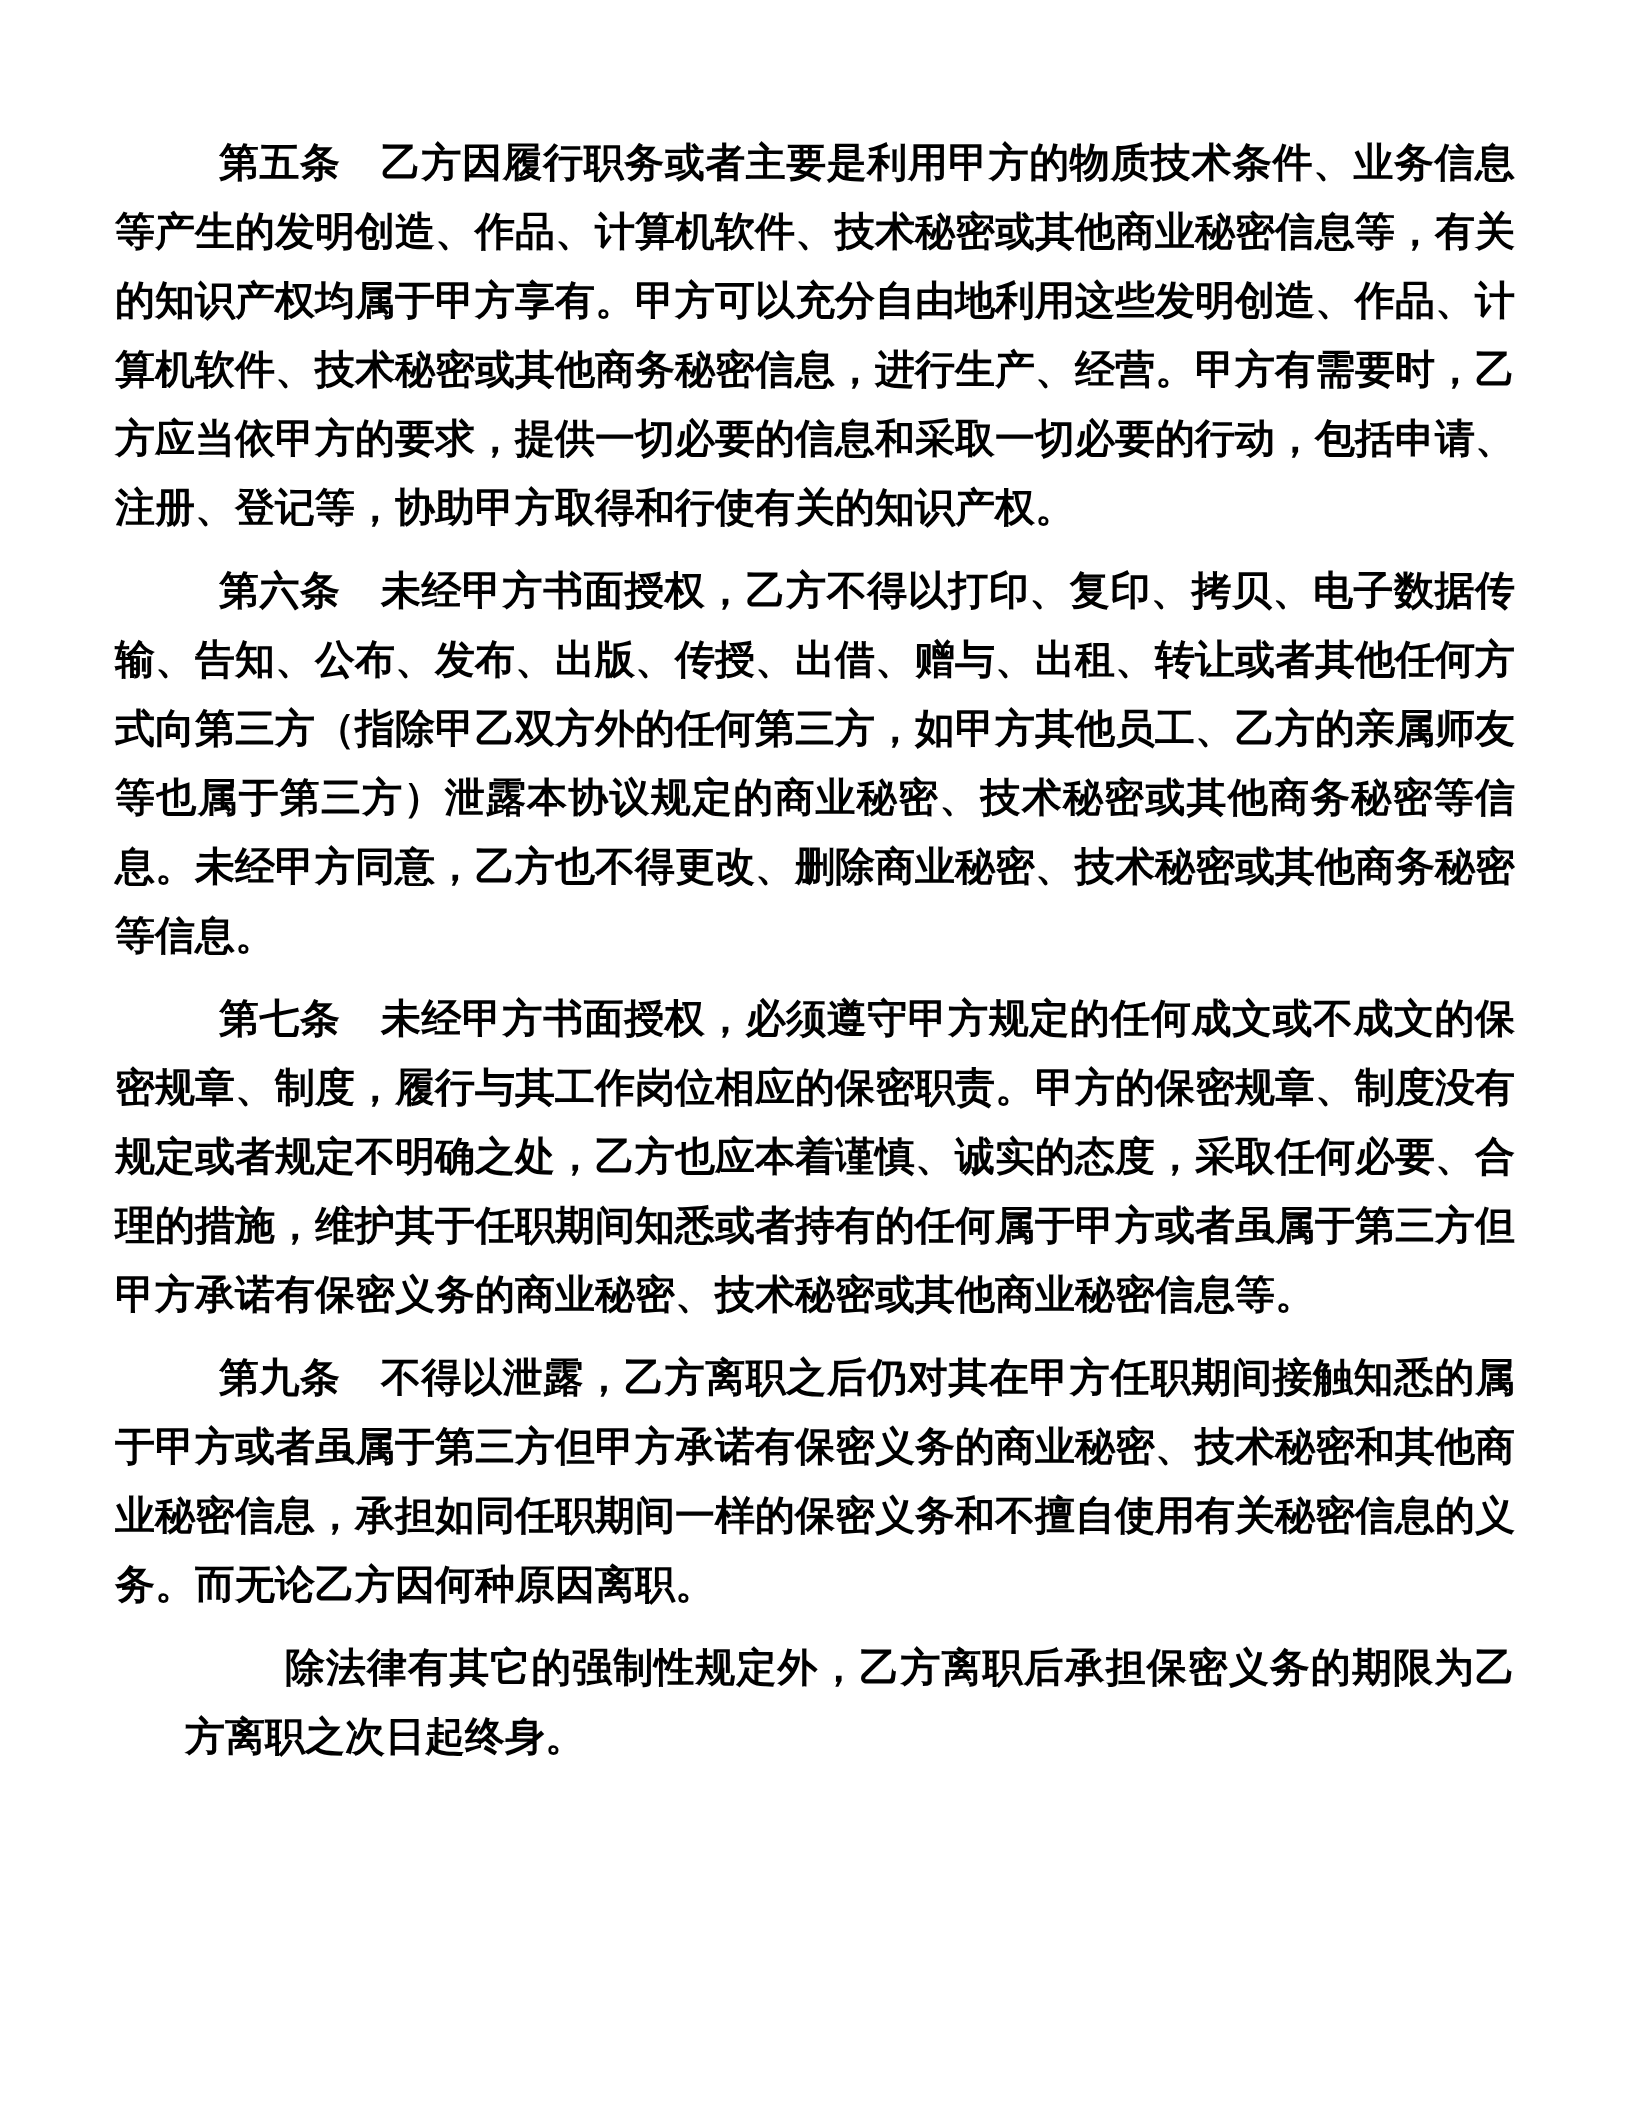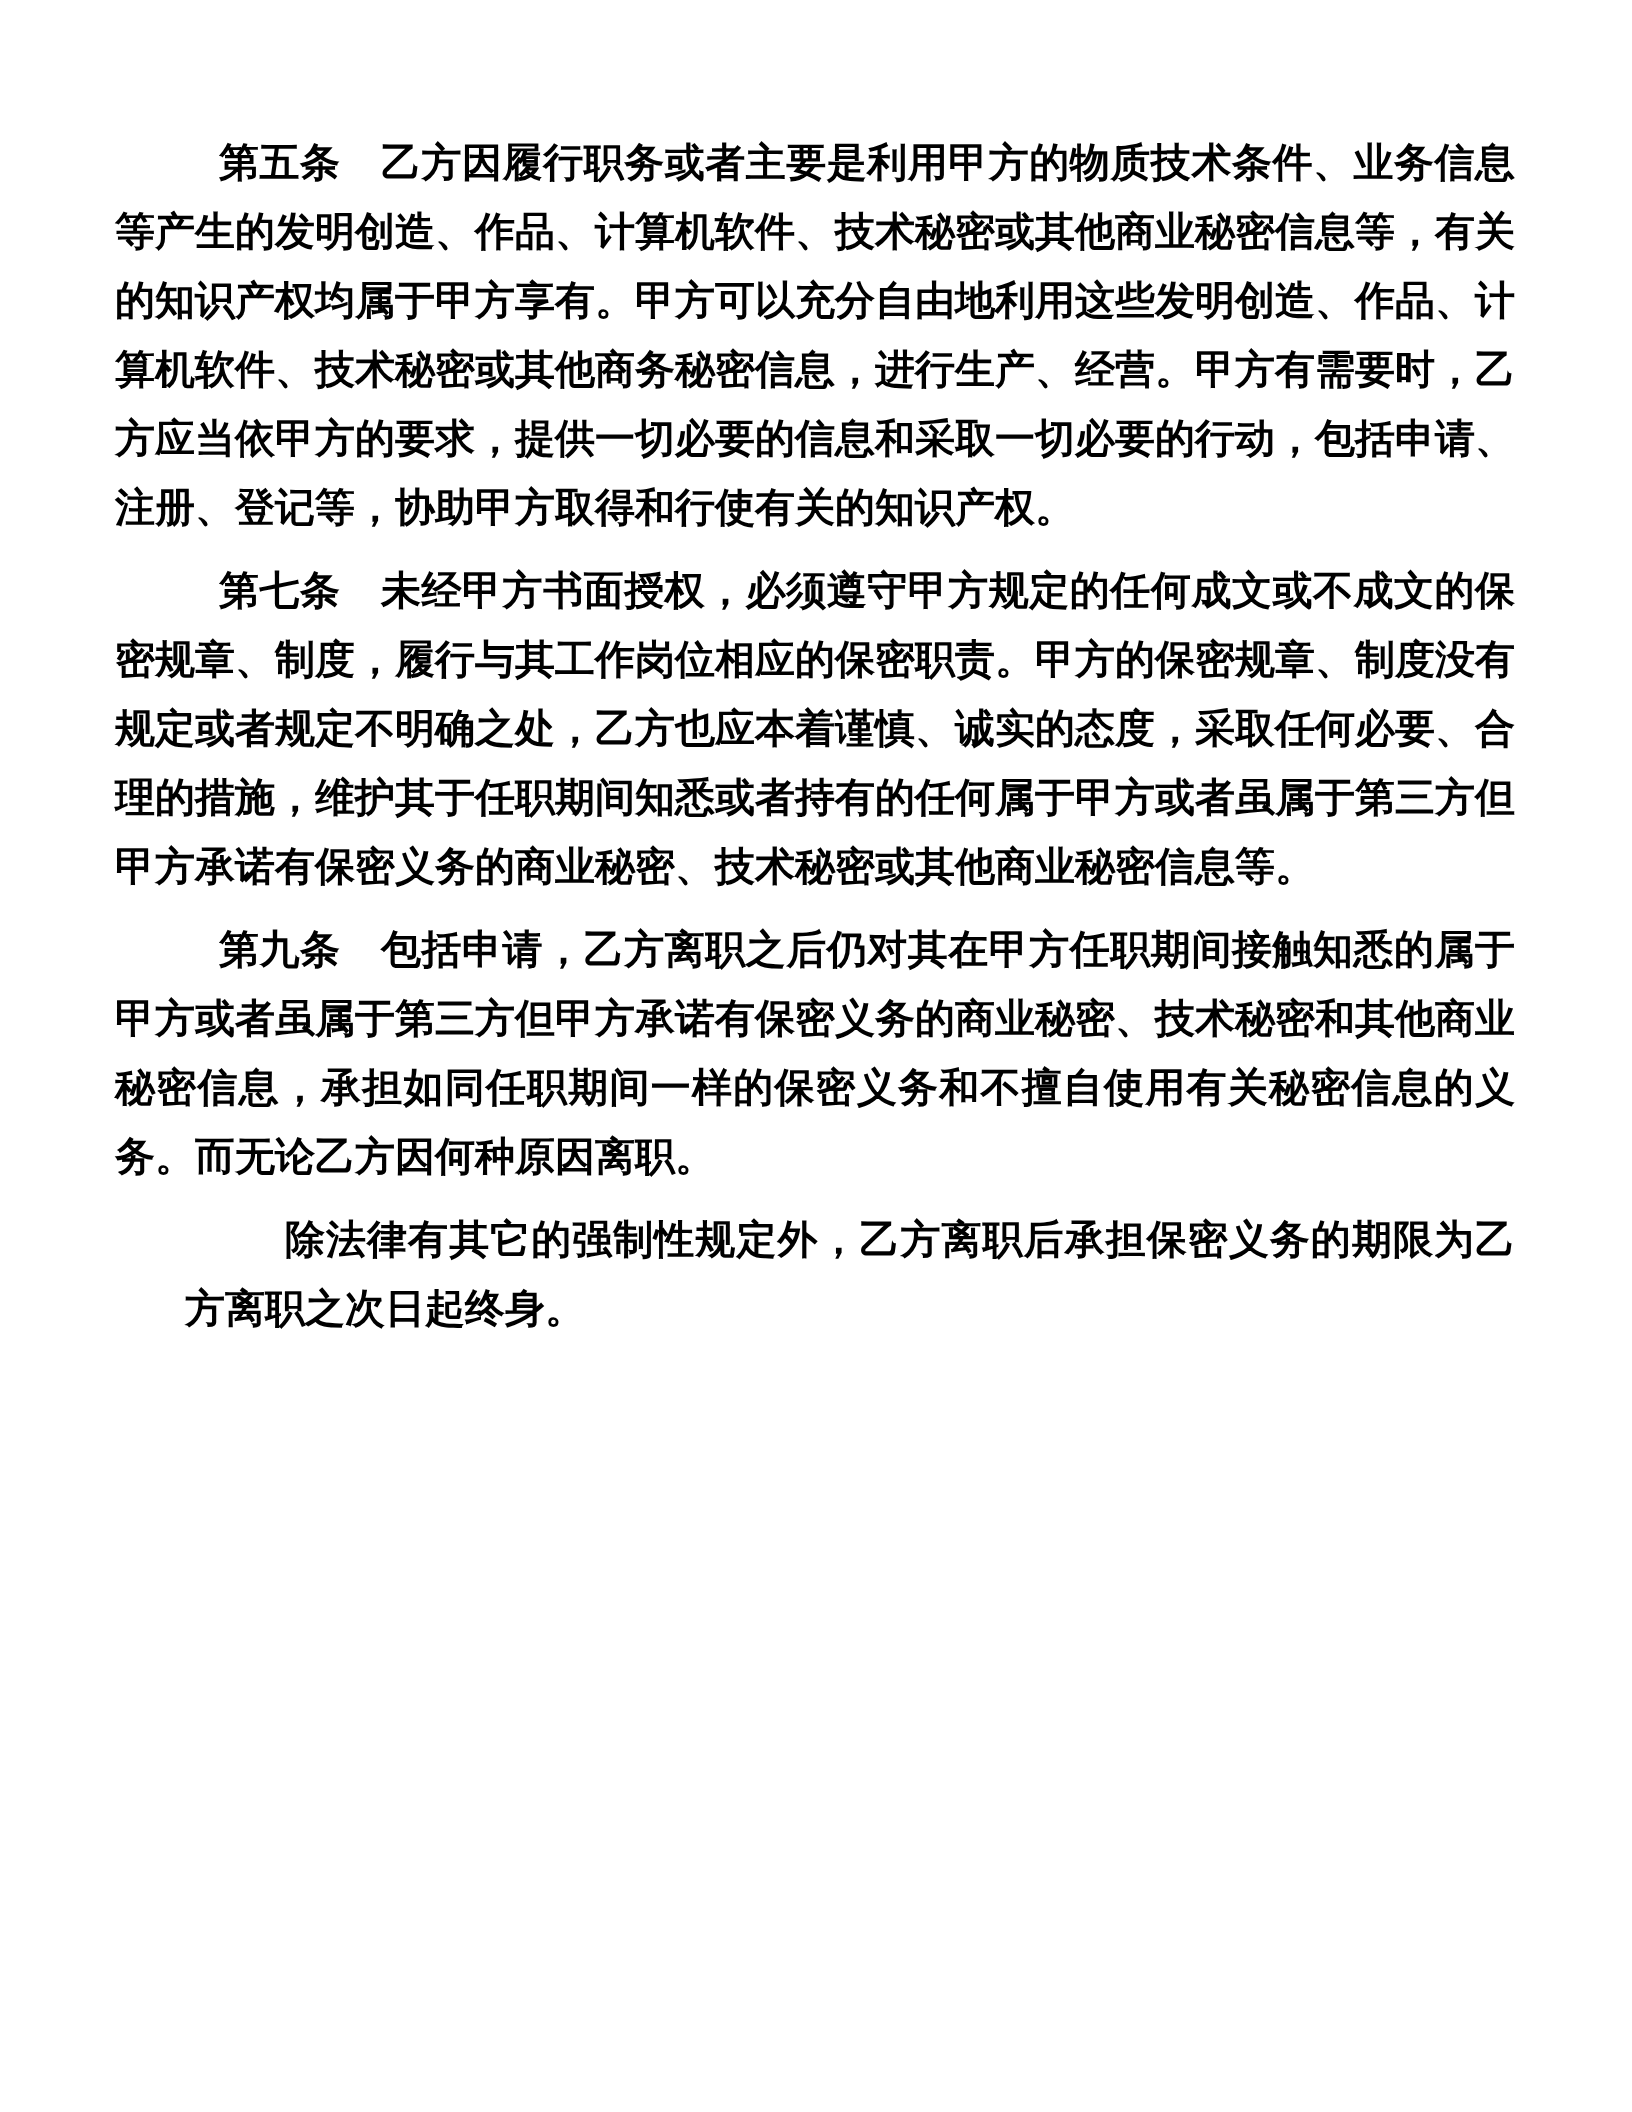--- a/index.html
+++ b/index.html
@@ -48,18 +48,19 @@
     font-size: 34px;
     line-height: 40px;
   }
 </style>
 </head>
 <body>
 
 <div class="page">
   <div class="content">
     <p class="para">第五条　乙方因履行职务或者主要是利用甲方的物质技术条件、业务信息等产生的发明创造、作品、计算机软件、技术秘密或其他商业秘密信息等，有关的知识产权均属于甲方享有。甲方可以充分自由地利用这些发明创造、作品、计算机软件、技术秘密或其他商务秘密信息，进行生产、经营。甲方有需要时，乙方应当依甲方的要求，提供一切必要的信息和采取一切必要的行动，包括申请、注册、登记等，协助甲方取得和行使有关的知识产权。</p>
+    <p class="para">第六条　未经甲方书面授权，乙方不得以打印、复印、拷贝、电子数据传输、告知、公布、发布、出版、传授、出借、赠与、出租、转让或者其他任何方式向第三方（指除甲乙双方外的任何第三方，如甲方其他员工、乙方的亲属师友等也属于第三方）泄露本协议规定的商业秘密、技术秘密或其他商务秘密等信息。未经甲方同意，乙方也不得更改、删除商业秘密、技术秘密或其他商务秘密等信息。</p>
     <p class="para">第七条　未经甲方书面授权，必须遵守甲方规定的任何成文或不成文的保密规章、制度，履行与其工作岗位相应的保密职责。甲方的保密规章、制度没有规定或者规定不明确之处，乙方也应本着谨慎、诚实的态度，采取任何必要、合理的措施，维护其于任职期间知悉或者持有的任何属于甲方或者虽属于第三方但甲方承诺有保密义务的商业秘密、技术秘密或其他商业秘密信息等。</p>
-    <p class="para">第九条　包括申请，乙方离职之后仍对其在甲方任职期间接触知悉的属于甲方或者虽属于第三方但甲方承诺有保密义务的商业秘密、技术秘密和其他商业秘密信息，承担如同任职期间一样的保密义务和不擅自使用有关秘密信息的义务。而无论乙方因何种原因离职。</p>
+    <p class="para">第九条　不得以泄露，乙方离职之后仍对其在甲方任职期间接触知悉的属于甲方或者虽属于第三方但甲方承诺有保密义务的商业秘密、技术秘密和其他商业秘密信息，承担如同任职期间一样的保密义务和不擅自使用有关秘密信息的义务。而无论乙方因何种原因离职。</p>
     <p class="para closing">除法律有其它的强制性规定外，乙方离职后承担保密义务的期限为乙方离职之次日起终身。</p>
   </div>
   <div class="page-number">2</div>
 </div>
 
 </body></html>

